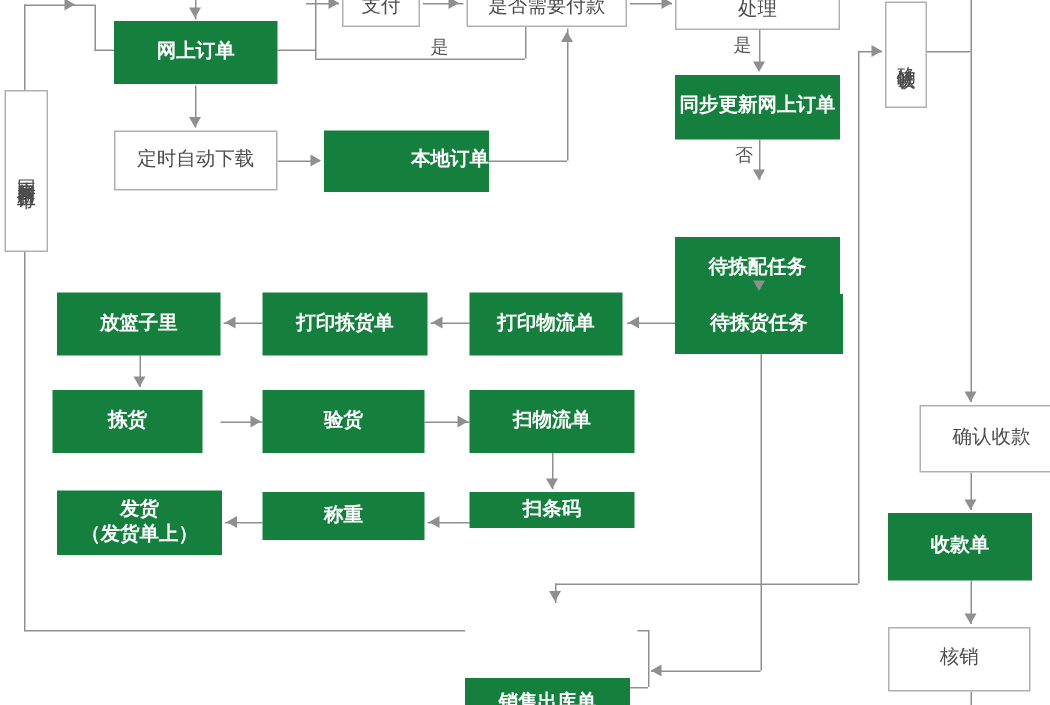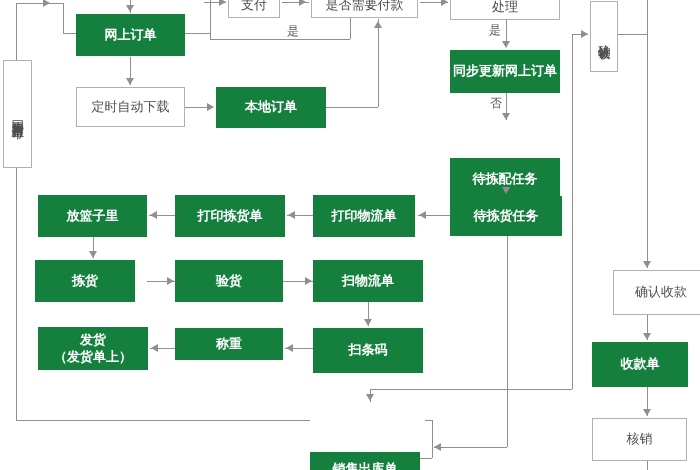--- a/index.html
+++ b/index.html
@@ -70,21 +70,21 @@
     <div class="seg" style="left: 434px; top: 447px; width: 73px; height: 1px;"></div>
     <div class="seg" style="left: 425px; top: 420px; width: 7px; height: 1px;"></div>
     <div class="seg" style="left: 432px; top: 420px; width: 1px; height: 38px;"></div>
     <div class="seg" style="left: 420px; top: 458px; width: 12px; height: 1px;"></div>
     <div class="node blue" style="left: 76px; top: 14px; width: 109px; height: 42px;">
       <span>网上订单</span>
     </div>
     <div class="node white" style="left: 76px; top: 87px; width: 109px; height: 40px;">
       <span>定时自动下载</span>
     </div>
-    <div class="node blue" style="left: 216px; top: 87px; width: 110px; height: 41px;">
+    <div class="node blue" style="left: 216px; top: 87px; width: 110px; height: 41px; justify-content: flex-end;">
       <span>本地订单</span>
     </div>
     <div class="node white cut" style="left: 228px; top: -24px; width: 52px; height: 42px;">
       <span>支付</span>
     </div>
     <div class="node white cut" style="left: 311px; top: -24px; width: 107px; height: 42px;">
       <span>是否需要付款</span>
     </div>
     <div class="node white cut" style="left: 450px; top: -26px; width: 110px; height: 46px;">
       <span>处理</span>
@@ -109,21 +109,21 @@
     </div>
     <div class="node blue" style="left: 35px; top: 260px; width: 100px; height: 42px;">
       <span>拣货</span>
     </div>
     <div class="node blue" style="left: 175px; top: 260px; width: 108px; height: 42px;">
       <span>验货</span>
     </div>
     <div class="node blue" style="left: 313px; top: 260px; width: 110px; height: 42px;">
       <span>扫物流单</span>
     </div>
-    <div class="node blue" style="left: 313px; top: 328px; width: 110px; height: 45px;">
+    <div class="node blue" style="left: 313px; top: 328px; width: 110px; height: 24px;">
       <span>扫条码</span>
     </div>
     <div class="node blue" style="left: 175px; top: 328px; width: 108px; height: 32px;">
       <span>称重</span>
     </div>
     <div class="node blue" style="left: 38px; top: 327px; width: 110px; height: 43px;">
       <span>发货
 （发货单上）</span>
     </div>
     <div class="node blue" style="left: 310px; top: 452px; width: 110px; height: 34px;">

